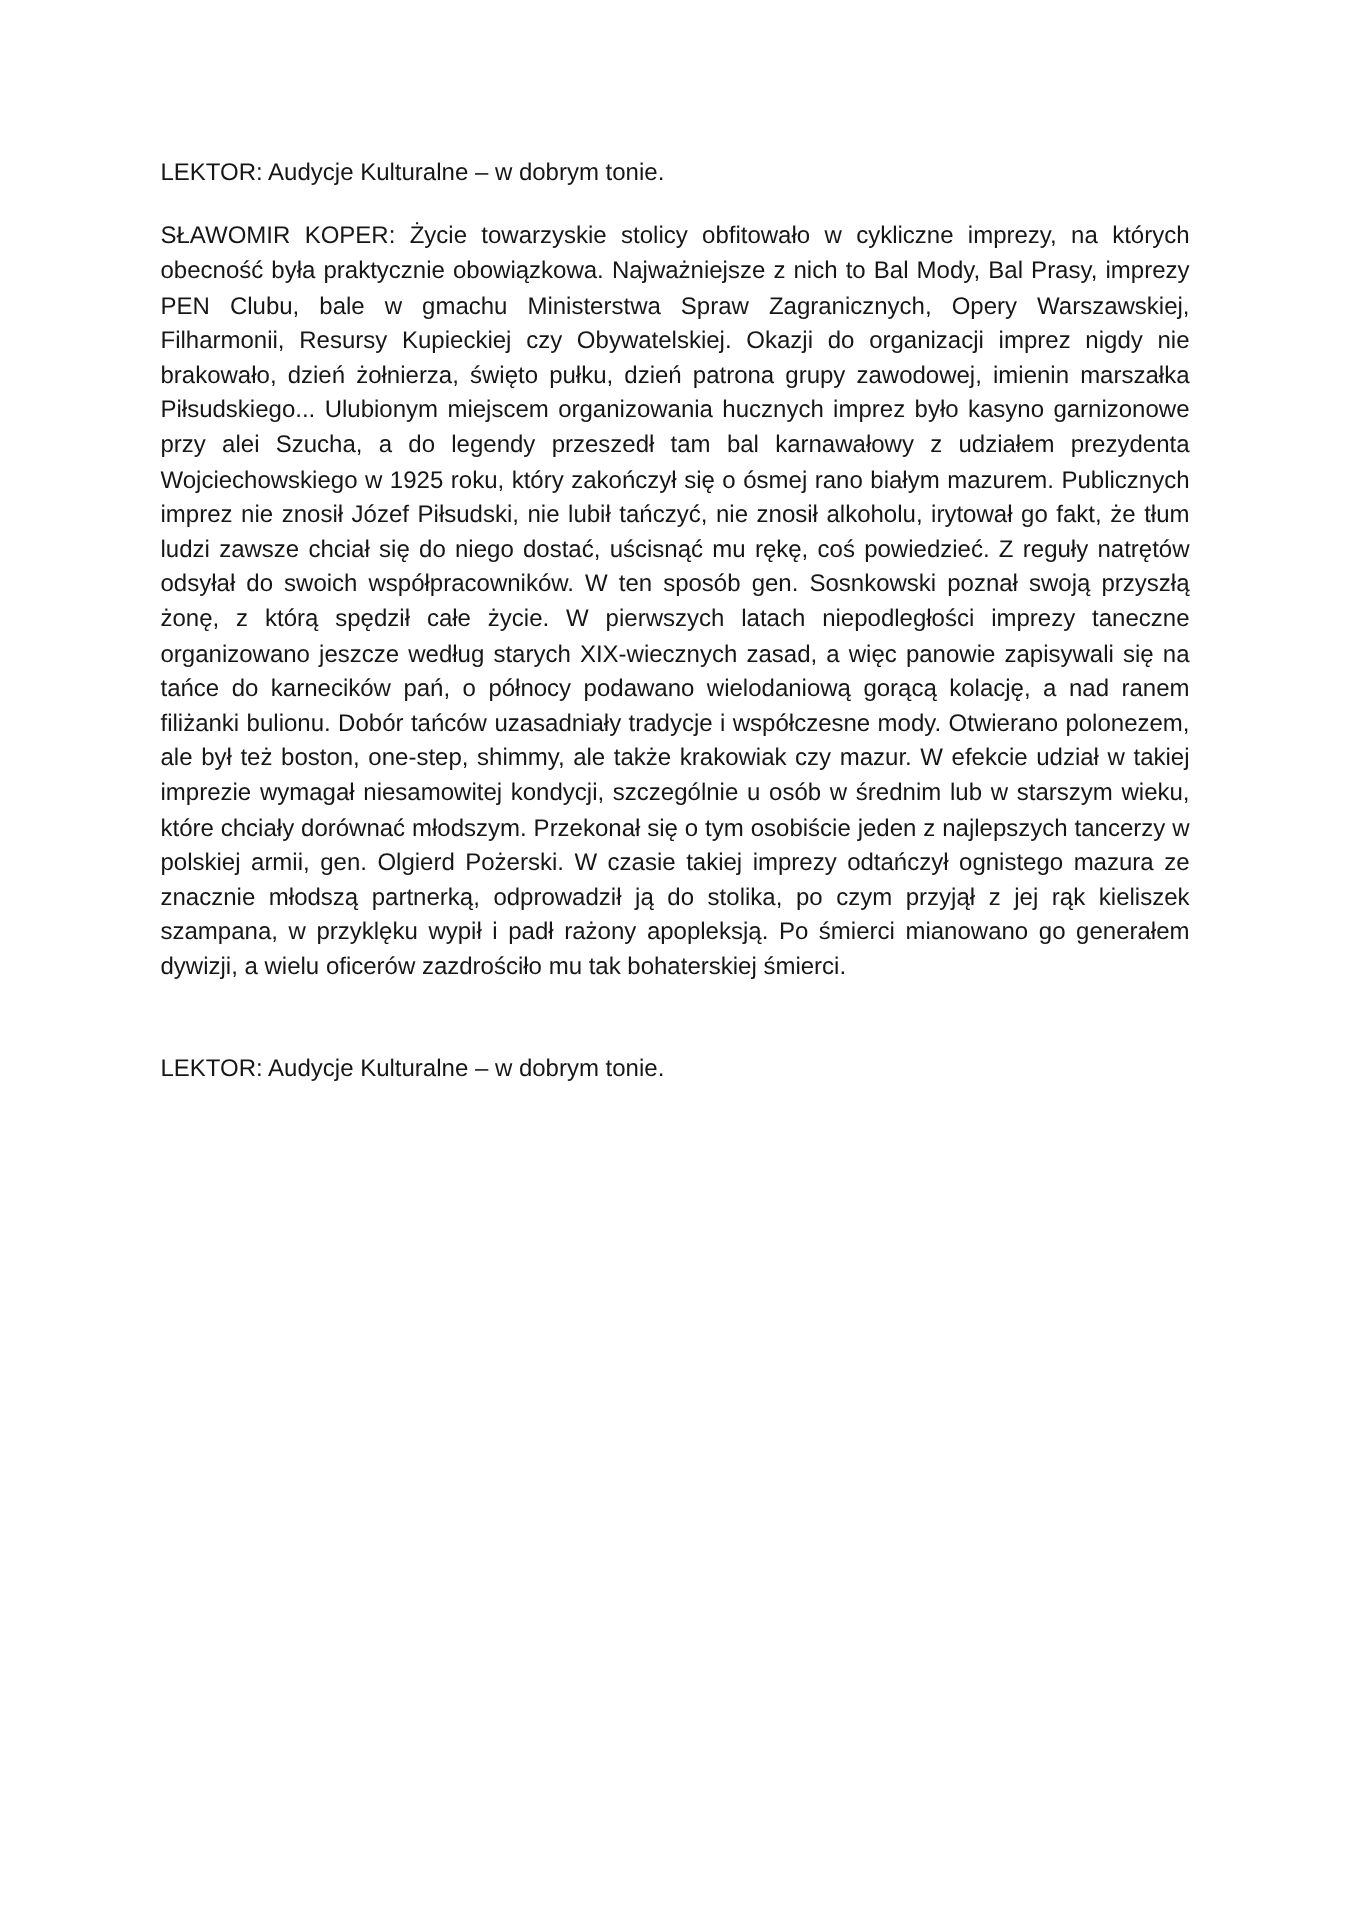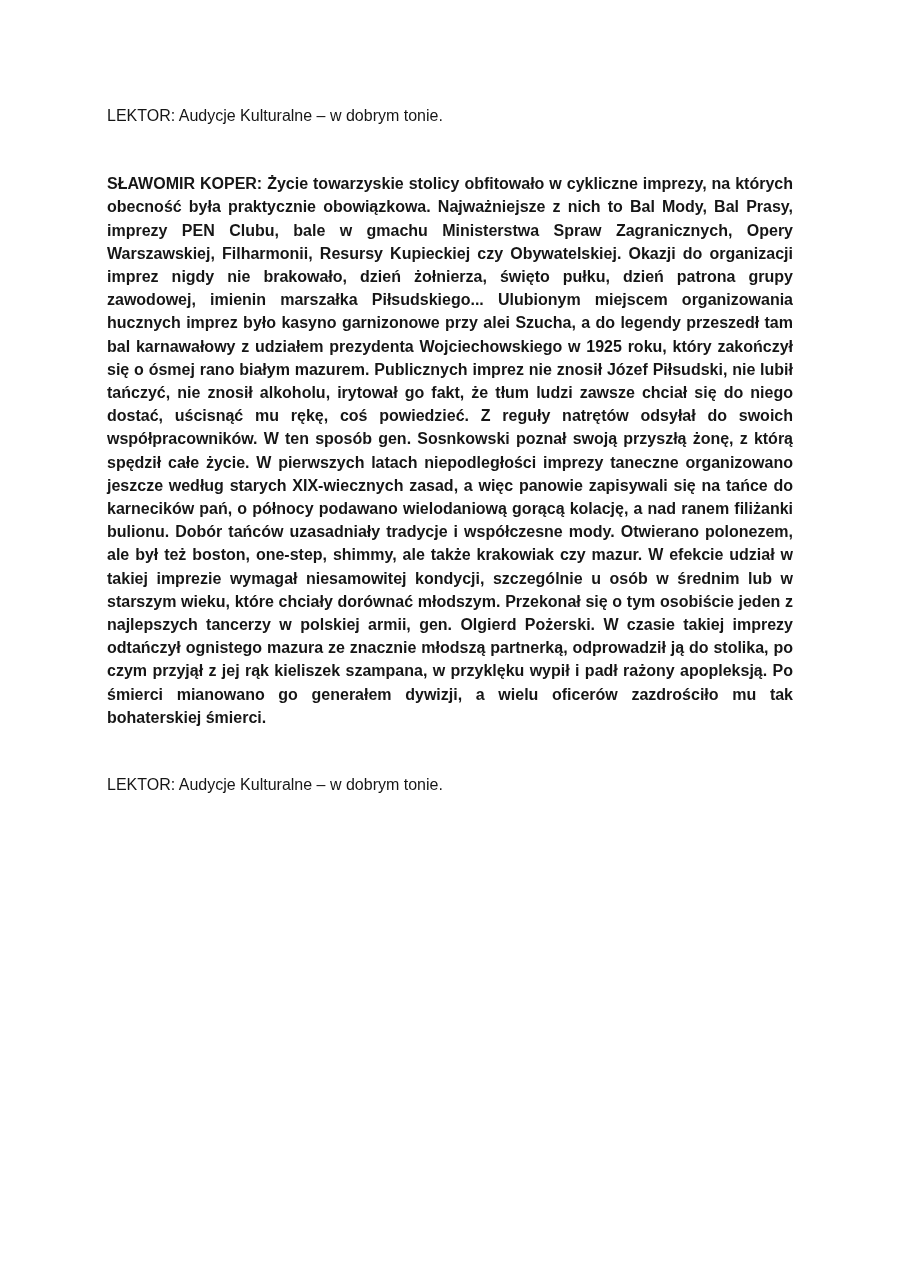--- a/index.html
+++ b/index.html
@@ -21,24 +21,23 @@
     line-height: 23.2px;
     color: #161616;
     overflow: hidden;
   }
   .lektor-line {
     margin: 0;
     text-align: left;
     white-space: nowrap;
   }
   .transcript-paragraph {
-    margin: 45px 0 0 0;
+    margin: 19px 0 0 0;
     text-align: justify;
     text-justify: inter-word;
-    font-weight: bold;
   }
   .lektor-outro {
     margin-top: 44px;
   }
 </style>
 </head>
 <body>
 
 <div class="page">
   <p class="lektor-line">LEKTOR: Audycje Kulturalne – w dobrym tonie.</p>

